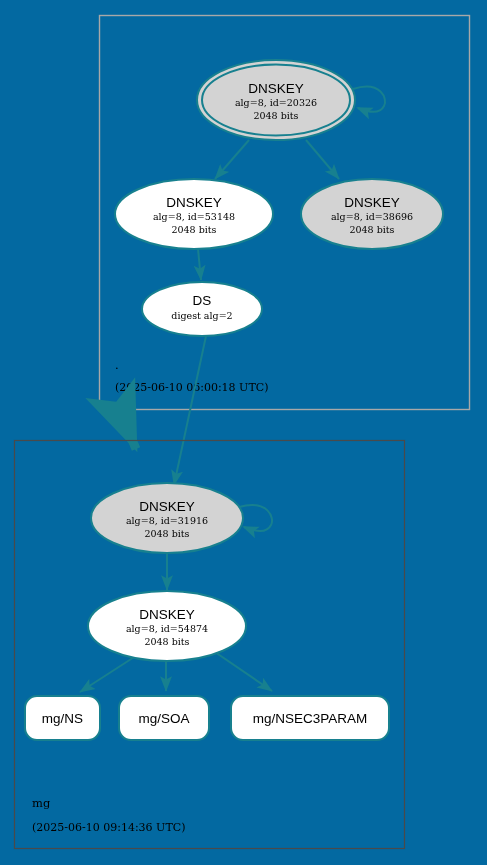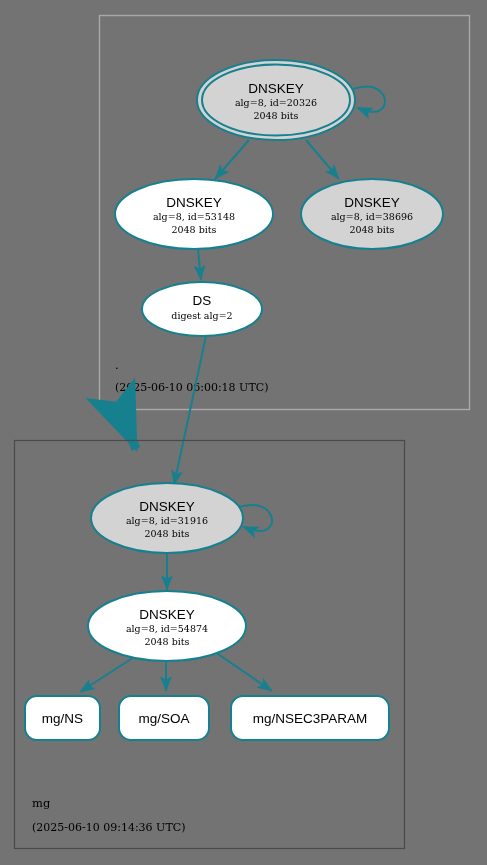--- a/index.html
+++ b/index.html
@@ -4,21 +4,21 @@
 <style>
   html, body {
     margin: 0;
     padding: 0;
     background: #ffffff;
   }
   #stage {
     position: relative;
     width: 487px;
     height: 865px;
-    background: #737373;
+    background: #0369a1;
     overflow: hidden;
     font-family: "Liberation Sans", sans-serif;
     text-decoration: underline;
   }
   svg { display: block; }
 
   text { dominant-baseline: middle; }
 
   .node-title {
     font-family: "Liberation Sans", sans-serif;

